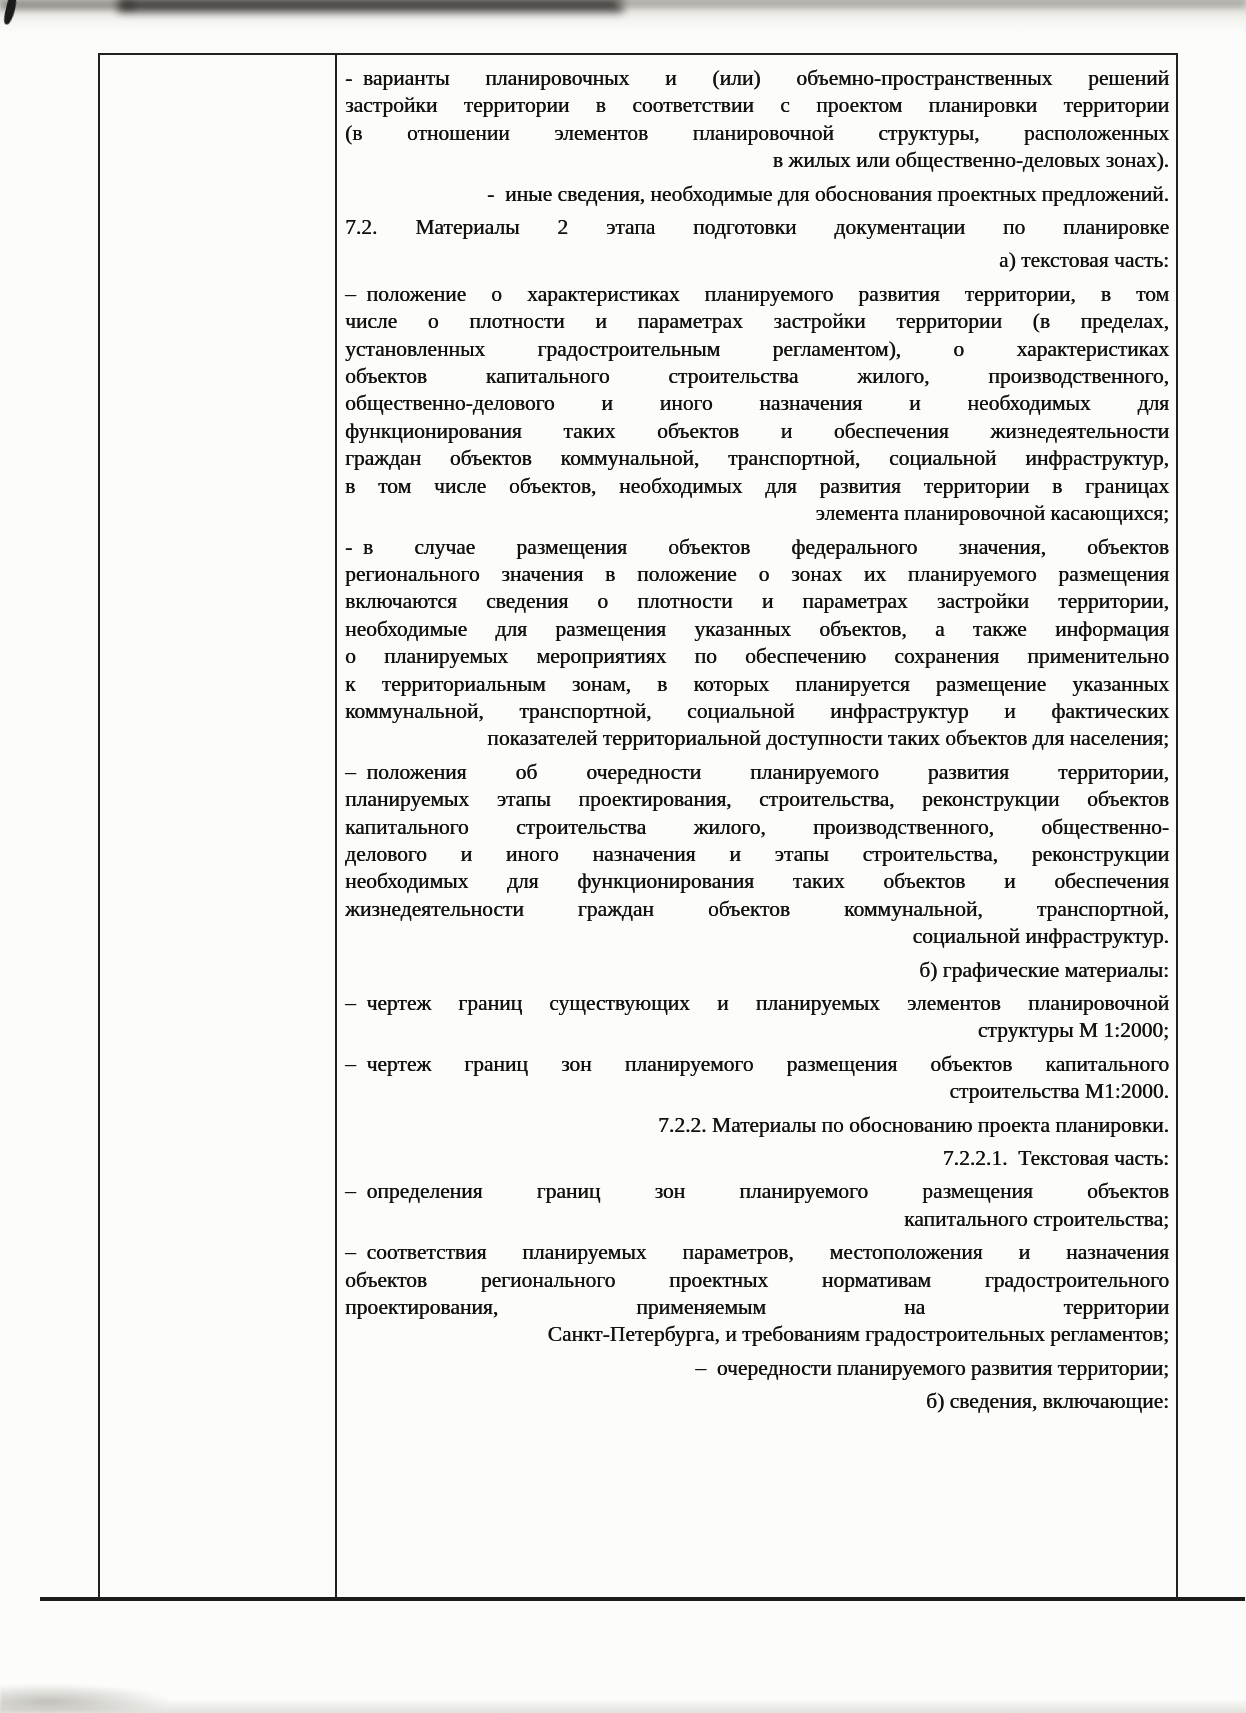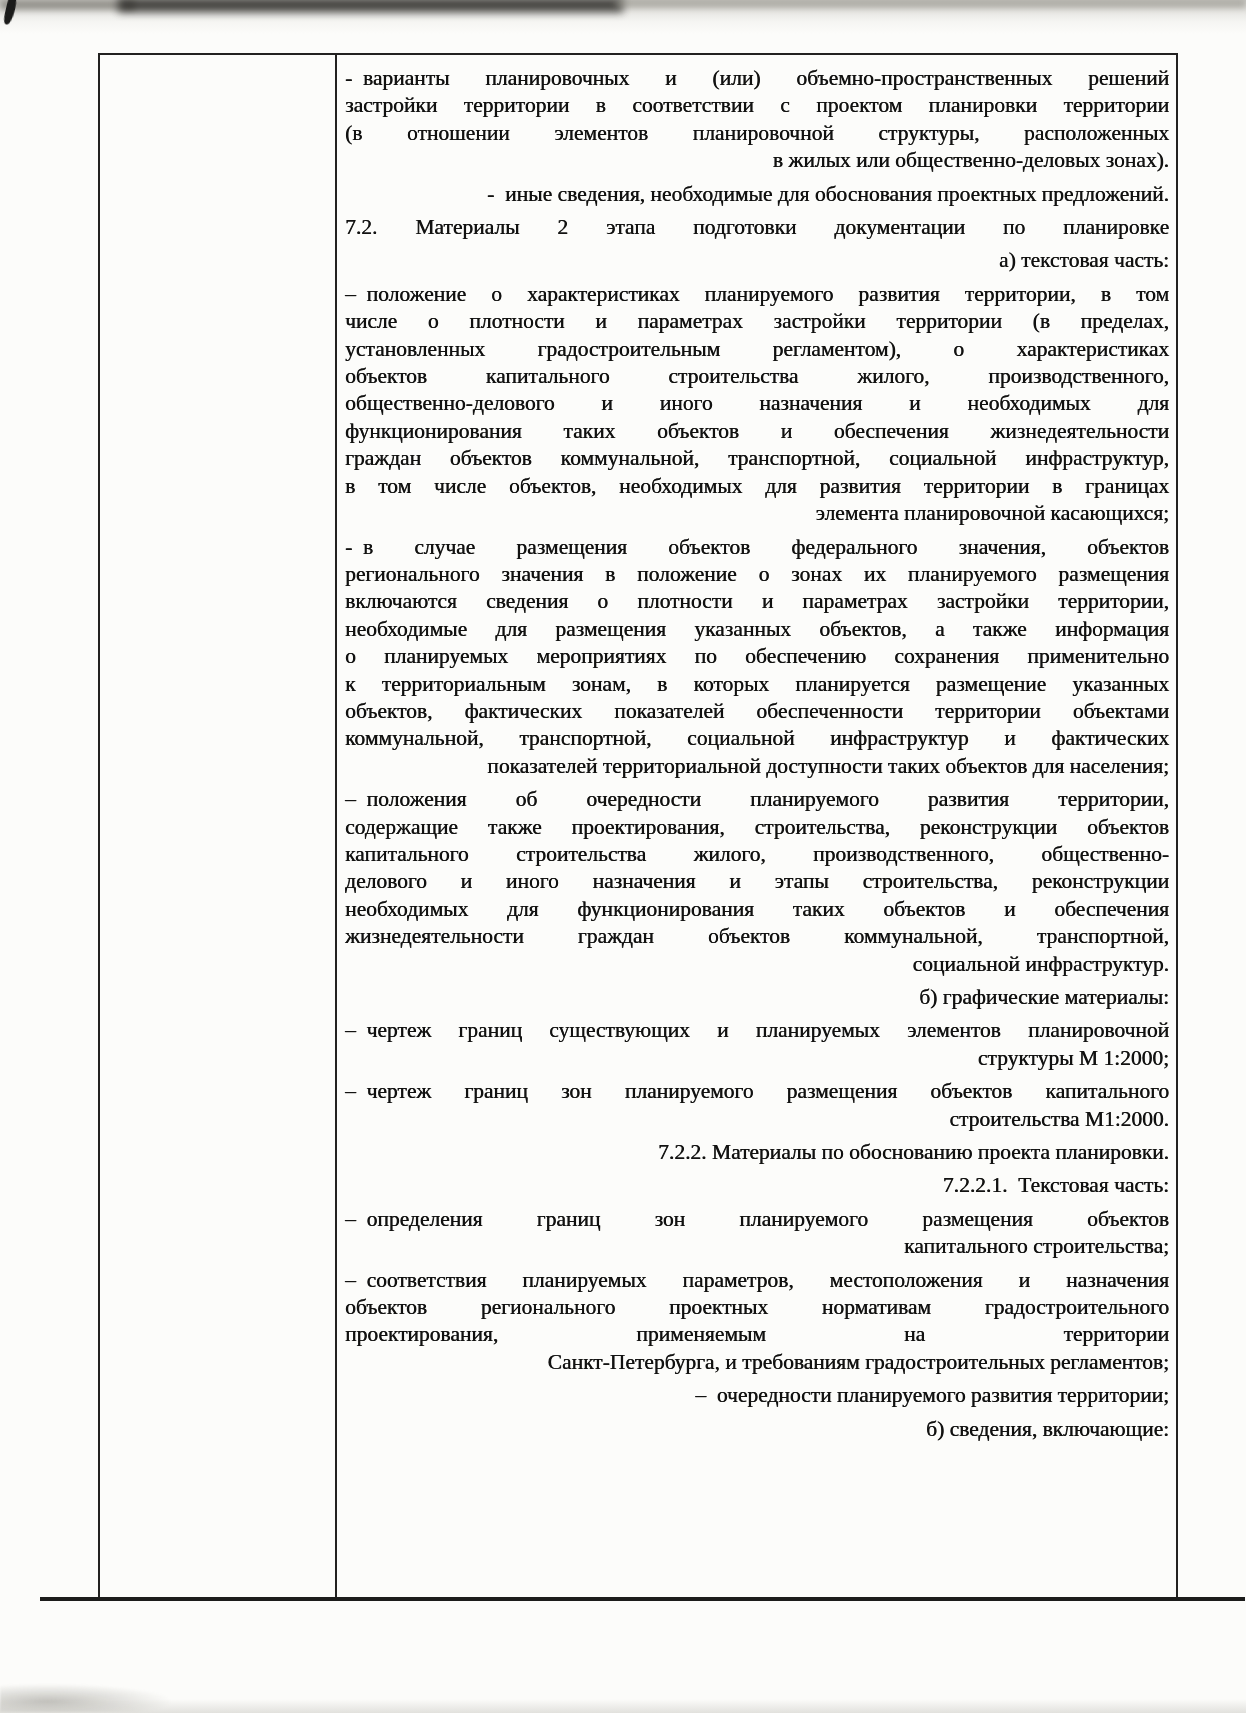--- a/index.html
+++ b/index.html
@@ -128,27 +128,26 @@
           <div class="line just">в том числе объектов, необходимых для развития территории в границах</div>
           <div class="line">элемента планировочной касающихся;</div>
         </div>
         <div class="para">
           <div class="line just">- в случае размещения объектов федерального значения, объектов</div>
           <div class="line just">регионального значения в положение о зонах их планируемого размещения</div>
           <div class="line just">включаются сведения о плотности и параметрах застройки территории,</div>
           <div class="line just">необходимые для размещения указанных объектов, а также информация</div>
           <div class="line just">о планируемых мероприятиях по обеспечению сохранения применительно</div>
           <div class="line just">к территориальным зонам, в которых планируется размещение указанных</div>
-          <div class="line just">объектов, фактических показателей обеспеченности территории объектами</div>
           <div class="line just">коммунальной, транспортной, социальной инфраструктур и фактических</div>
           <div class="line">показателей территориальной доступности таких объектов для населения;</div>
         </div>
         <div class="para">
           <div class="line just">– положения об очередности планируемого развития территории,</div>
-          <div class="line just">содержащие также проектирования, строительства, реконструкции объектов</div>
+          <div class="line just">планируемых этапы проектирования, строительства, реконструкции объектов</div>
           <div class="line just">капитального строительства жилого, производственного, общественно-</div>
           <div class="line just">делового и иного назначения и этапы строительства, реконструкции</div>
           <div class="line just">необходимых для функционирования таких объектов и обеспечения</div>
           <div class="line just">жизнедеятельности граждан объектов коммунальной, транспортной,</div>
           <div class="line">социальной инфраструктур.</div>
         </div>
         <div class="para">
           <div class="line">б) графические материалы:</div>
         </div>
         <div class="para">

